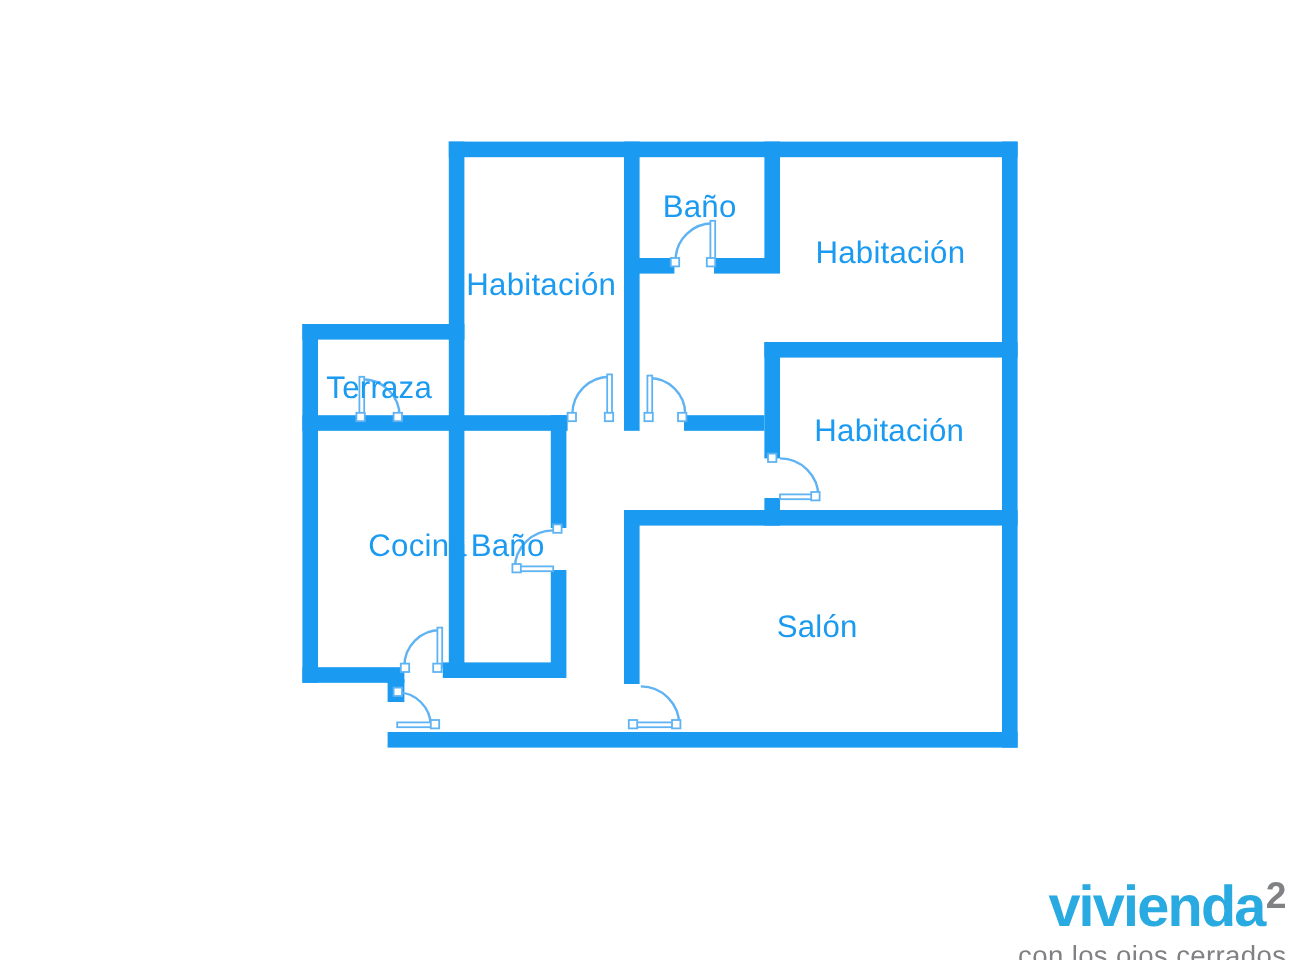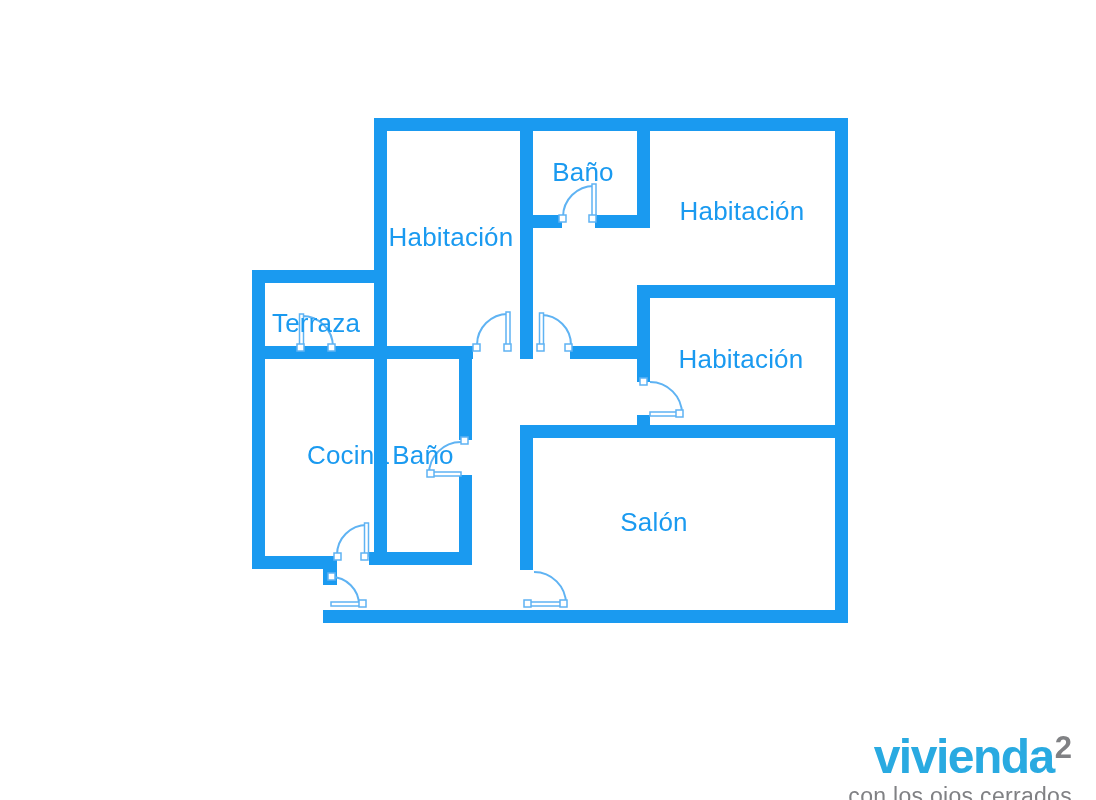--- a/index.html
+++ b/index.html
@@ -19,21 +19,21 @@
     color:var(--room-label,#1a9af0);
     font-size:26px;white-space:nowrap;letter-spacing:0.2px;
   }
   .lbl-terraza{left:316px;top:323px;}
   .lbl-cocina{left:308px;top:455px;margin-left:40px;}
   .lbl-bano-bottom{left:423px;top:455px;}
   .lbl-hab-tl{left:451px;top:237px;}
   .lbl-bano-top{left:583px;top:172px;}
   .lbl-hab-tr{left:742px;top:211px;}
   .lbl-hab-mr{left:741px;top:359px;}
-  .lbl-salon{left:654px;top:522px;}
+  .lbl-salon{left:681px;top:522px;}
   .logo{position:absolute;top:694px;right:24px;text-align:right;line-height:1;margin-top:39px;}
   .logo-brand{
     font-weight:bold;font-size:48px;letter-spacing:-1.5px;
     color:var(--logo-blue,#29aae1);
   }
   .logo-sup{
     font-weight:bold;font-size:31px;color:var(--logo-gray,#808184);
     position:relative;top:-15px;margin-left:1px;
   }
   .logo-tagline{

